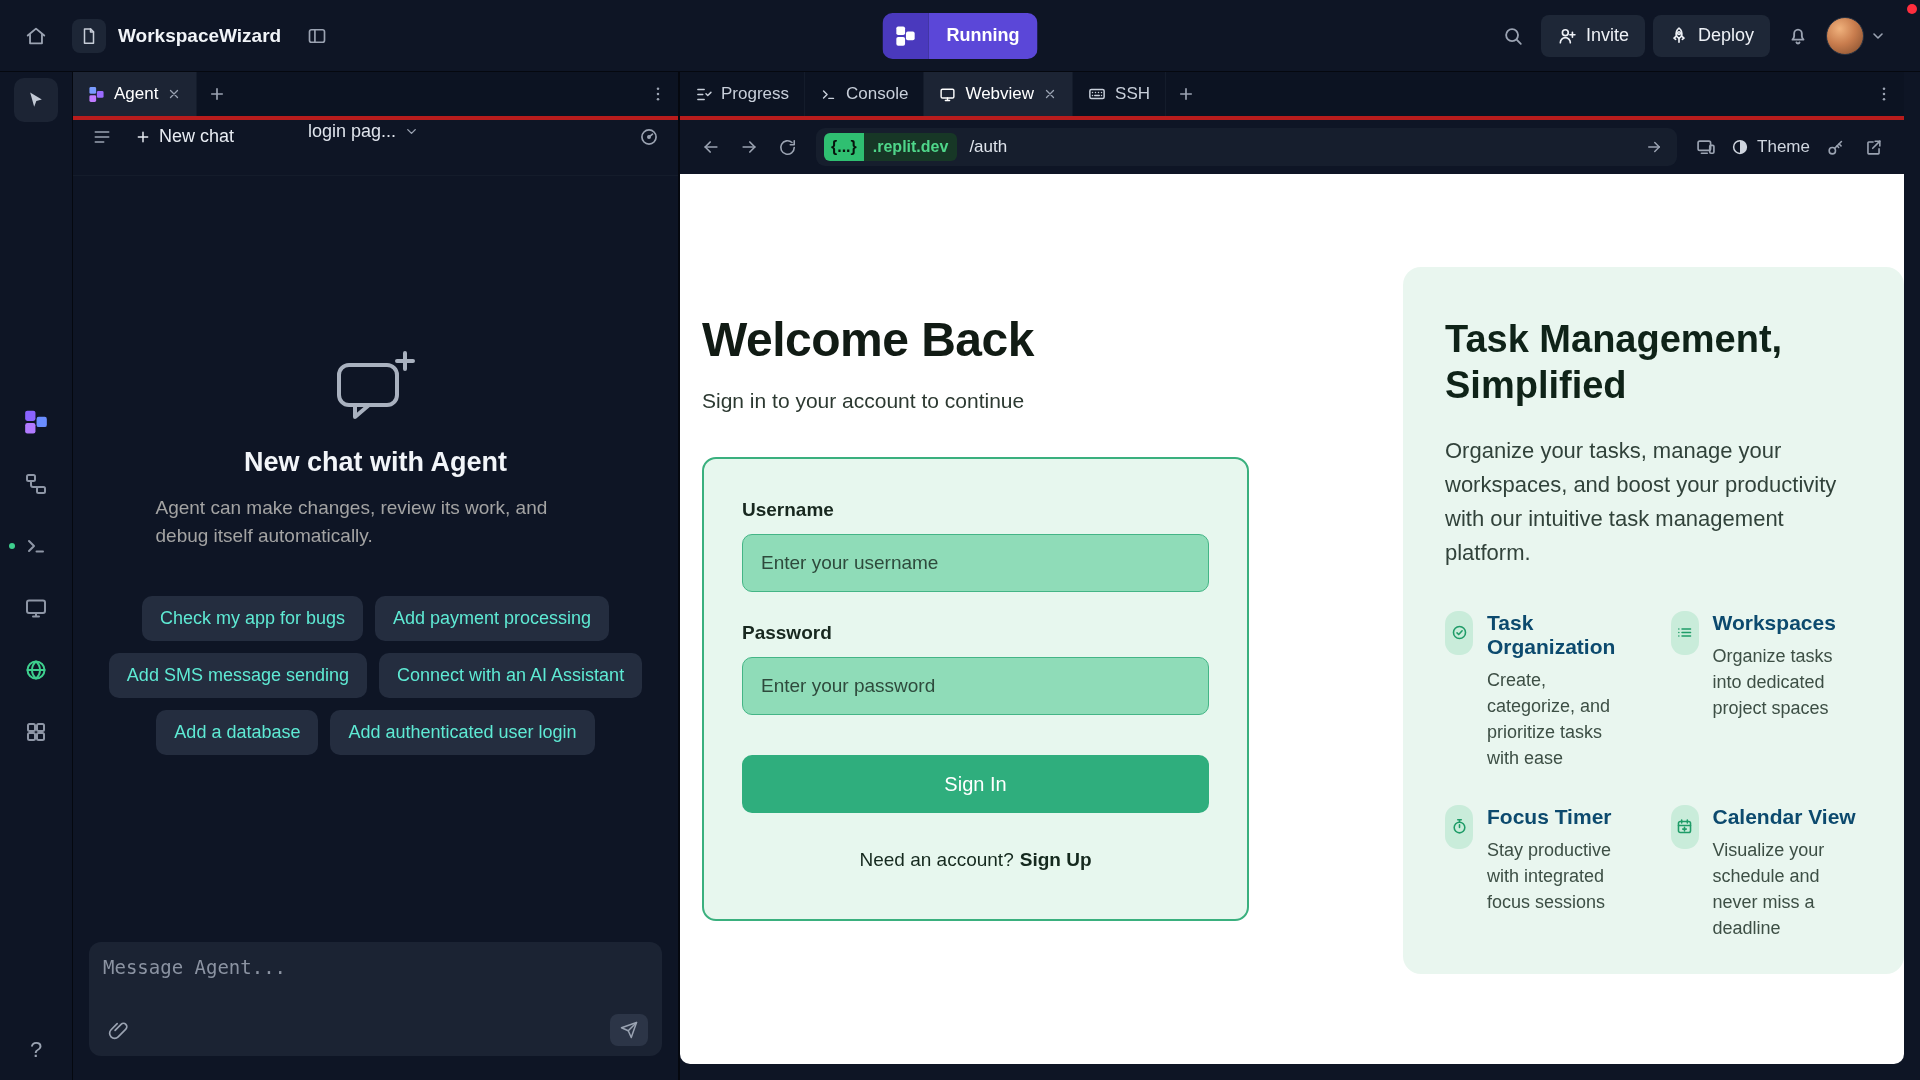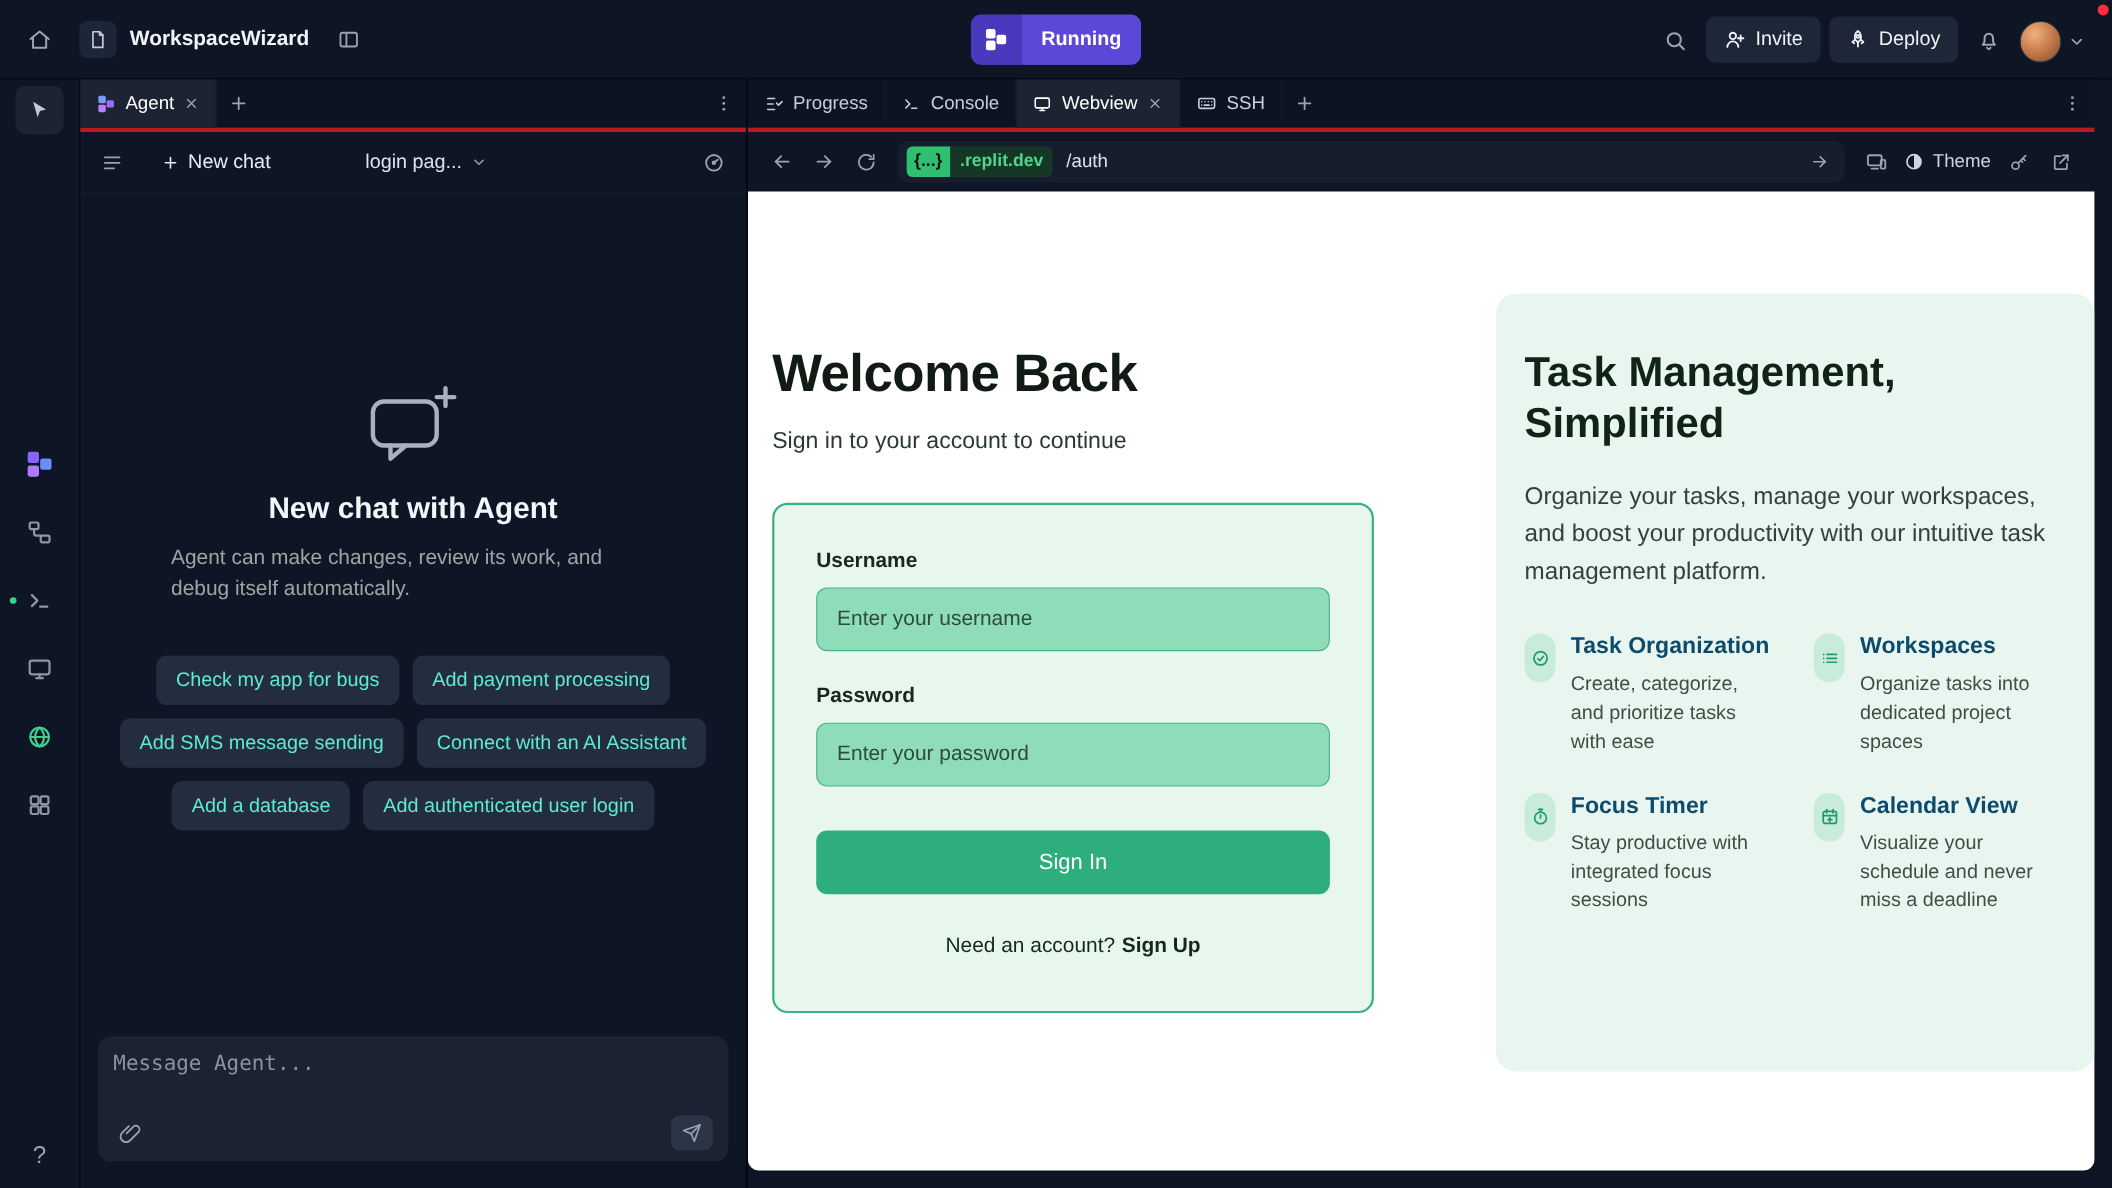--- a/index.html
+++ b/index.html
@@ -11,21 +11,21 @@
 
   
   .topbar{height:72px;flex:0 0 72px;display:flex;align-items:center;position:relative;background:#0e1525;border-bottom:1px solid #05080f}
   .tb-home{width:72px;flex:0 0 72px;display:flex;align-items:center;justify-content:center}
   .icon-btn{display:inline-flex;align-items:center;justify-content:center;width:40px;height:40px;border:none;background:transparent;color:#9ba3b2;border-radius:8px;padding:0;cursor:pointer}
   .doc-chip{width:34px;height:34px;border-radius:8px;background:#1d2636;display:flex;align-items:center;justify-content:center;color:#c7cdd8;margin-right:12px}
   .tb-title{font-size:19px;font-weight:700;color:#f1f4f8;margin-right:16px;white-space:nowrap}
   .run-pill{position:absolute;left:50%;top:50%;transform:translate(-50%,-50%);display:flex;height:46px;border-radius:10px;overflow:hidden;cursor:pointer;border:none;padding:0;background:none}
   .run-logo{width:46px;background:#4a39bd;display:flex;align-items:center;justify-content:center}
   .run-label{background:#5b47d8;color:#fff;font-size:18px;font-weight:700;display:flex;align-items:center;padding:0 18px}
-  .tb-right{margin-left:auto;display:flex;align-items:flex-end;gap:8px;padding-right:24px}
+  .tb-right{margin-left:auto;display:flex;align-items:center;gap:8px;padding-right:34px}
   .tb-btn{display:flex;align-items:center;gap:9px;height:42px;padding:0 16px;border-radius:8px;background:#1e2737;color:#eef1f6;font-size:18px;border:none;cursor:pointer}
   .avatar-wrap{display:flex;align-items:center;gap:6px;cursor:pointer}
   .avatar{width:38px;height:38px;border-radius:50%;background:radial-gradient(circle at 35% 30%,#f0b27d 0%,#c97d4e 45%,#7e4a2b 100%);border:1px solid #2a3342}
   .rec-dot{position:absolute;top:4px;right:3px;width:10px;height:10px;border-radius:50%;background:#ff2e3e}
 
   
   .main{flex:1;display:flex;min-height:0}
 
   
   .rail{width:72px;flex:0 0 72px;display:flex;flex-direction:column;align-items:center;padding:6px 0 16px}
@@ -38,21 +38,21 @@
   
   .tabstrip{height:48px;flex:0 0 48px;display:flex;align-items:stretch;border-bottom:4px solid #b91c1c;background:#0c1322}
   .tab{display:flex;align-items:center;gap:9px;padding:0 15px;font-size:17px;color:#c8cfda;background:transparent;border:none;cursor:pointer;border-right:1px solid #141c2b;white-space:nowrap}
   .tab.active{background:#1c2434;color:#fff}
   .tab-close{display:inline-flex;color:#9aa3b2}
   .strip-spacer{flex:1}
   .strip-icon{align-self:center}
 
   
   .agent-panel{width:608px;flex:0 0 608px;display:flex;flex-direction:column;background:#0e1525;border-left:1px solid #05080f;border-right:2px solid #05080f;min-height:0}
-  .chat-header{height:56px;flex:0 0 56px;display:flex;align-items:center;gap:20px;padding:0 12px;border-bottom:1px solid #141c2b}
+  .chat-header{height:56px;flex:0 0 56px;display:flex;align-items:flex-start;gap:8px;padding:0 12px;border-bottom:1px solid #141c2b}
   .newchat-btn{display:flex;align-items:center;gap:8px;background:transparent;border:none;color:#e8ecf3;font-size:18px;cursor:pointer;padding:6px 8px;border-radius:8px}
   .chat-select{display:flex;align-items:center;gap:8px;background:transparent;border:none;color:#dfe4ec;font-size:18px;cursor:pointer;margin-left:52px}
   .chat-body{flex:1;display:flex;flex-direction:column;align-items:center;justify-content:center;padding:0 30px;min-height:0}
   .bubble-icon{color:#a9b1bf}
   .empty-title{font-size:27px;font-weight:700;color:#f2f5f9;margin:26px 0 0}
   .empty-sub{font-size:19px;line-height:1.45;color:#a3a3a3;text-align:left;max-width:440px;margin:16px 0 4px}
   .sugg-wrap{display:flex;flex-wrap:wrap;justify-content:center;gap:12px;margin-top:42px;max-width:548px}
   .sugg{background:#242d3f;border:none;color:#5eead4;font-size:18px;padding:12px 18px;border-radius:10px;cursor:pointer;white-space:nowrap}
   .composer{flex:0 0 auto;margin:14px 16px 24px;background:#1b2333;border-radius:12px;padding:14px 14px 10px;display:flex;flex-direction:column;height:114px}
   .composer textarea{flex:1;background:transparent;border:none;outline:none;resize:none;color:#e8ecf3;font-size:19px;padding:0}
@@ -76,21 +76,21 @@
   .wb-heading{margin:0;font-size:48px;font-weight:700;color:#111b14;letter-spacing:-.5px}
   .wb-sub{margin:22px 0 0;font-size:21px;color:#2c3931}
   .form-card{margin-top:44px;background:#e7f7ee;border:2px solid #3ab07e;border-radius:14px;padding:40px 38px 48px}
   .field-label{display:block;font-size:19px;font-weight:700;color:#18281f}
   .field-input{margin-top:13px;width:100%;height:58px;border-radius:10px;background:#8fdcb8;border:1px solid #44b586;padding:0 18px;font-size:19px;color:#123222;font-family:inherit;outline:none}
   .field-input::placeholder{color:#2e4a3c}
   .field-group + .field-group{margin-top:30px}
   .signin-btn{margin-top:40px;width:100%;height:58px;border-radius:10px;background:#2fae7d;border:none;color:#fff;font-size:20px;font-weight:500;cursor:pointer}
   .signup-row{margin-top:36px;text-align:center;font-size:19px;color:#15291e}
   .signup-link{color:#15291e;font-weight:600;text-decoration:none;margin-left:6px;cursor:pointer}
-  .promo-card{margin:93px 0 0 auto;width:544px;height:707px;background:#e9f6ef;border-radius:18px;padding:50px 26px;flex:0 0 auto}
+  .promo-card{margin:93px 0 0 auto;width:501px;height:707px;background:#e9f6ef;border-radius:18px;padding:50px 42px;flex:0 0 auto}
   .promo-title{margin:0;font-size:38px;font-weight:700;color:#0f2318;line-height:1.2}
   .promo-desc{margin:26px 0 0;font-size:22px;line-height:1.55;color:#31423a}
   .feature-grid{margin-top:40px;display:grid;grid-template-columns:1fr 1fr;column-gap:34px;row-gap:34px}
   .feature{display:flex;gap:14px;align-items:flex-start}
   .feature-chip{flex:0 0 28px;width:28px;height:44px;border-radius:13px;background:#c9ecda;color:#1f9c68;display:flex;align-items:center;justify-content:center}
   .feature-title{margin:0;font-size:21px;font-weight:700;color:#0c4a6e}
   .feature-desc{margin:8px 0 0;font-size:18px;line-height:1.45;color:#3d4f45}
 </style>
 </head>
 <body>

